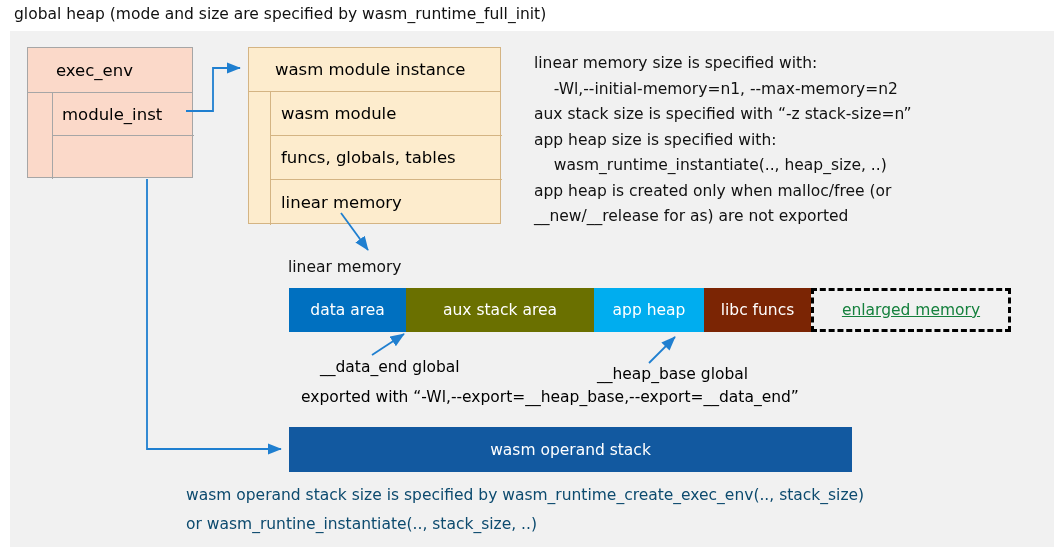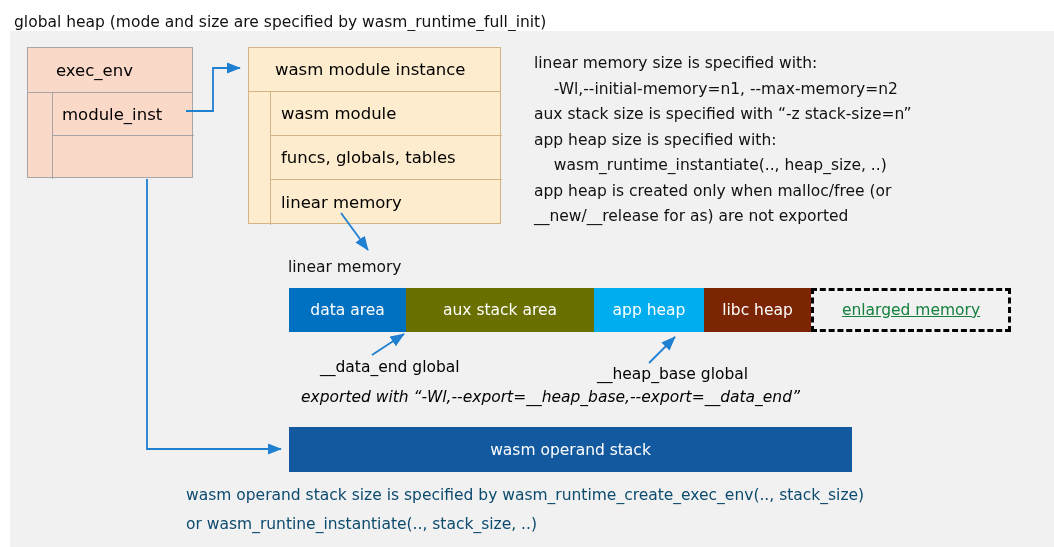--- a/index.html
+++ b/index.html
@@ -13,21 +13,21 @@
     position: relative;
     overflow: hidden;
     font-family: "DejaVu Sans", "Liberation Sans", sans-serif;
     color: #000000;
   }
 
   
   .title {
     position: absolute;
     left: 14px;
-    top: 11px;
+    top: 3px;
     font-size: 15.5px;
     line-height: 22px;
     white-space: nowrap;
     color: #111111;
   }
 
   
   .panel {
     position: absolute;
     left: 10px;
@@ -184,21 +184,20 @@
     position: absolute;
     left: 597px;
     top: 365px;
     font-size: 15.5px;
   }
   .ann-exported {
     position: absolute;
     left: 301px;
     top: 388px;
     font-size: 15.5px;
-    font-style: italic;
   }
 
   
   .opstack {
     position: absolute;
     left: 289px;
     top: 427px;
     width: 563px;
     height: 45px;
     background: #1259a0;
@@ -256,21 +255,21 @@
 app heap size is specified with:
     wasm_runtime_instantiate(.., heap_size, ..)
 app heap is created only when malloc/free (or
 __new/__release for as) are not exported</div>
 
 <div class="lm-caption">linear memory</div>
 <div class="membar">
     <div class="seg" style="width: 117px; background: rgb(0, 112, 192);">data area</div>
     <div class="seg" style="width: 188px; background: rgb(106, 112, 0);">aux stack area</div>
     <div class="seg" style="width: 110px; background: rgb(0, 173, 239);">app heap</div>
-    <div class="seg" style="width: 107px; background: rgb(123, 37, 4);">libc heap</div>
+    <div class="seg" style="width: 107px; background: rgb(123, 37, 4);">libc funcs</div>
     <div class="seg enlarged" style="width: 200px;">enlarged memory</div>
   </div>
 
 <div class="ann-data-end">__data_end global</div>
 <div class="ann-heap-base">__heap_base global</div>
 <div class="ann-exported">exported with “-Wl,--export=__heap_base,--export=__data_end”</div>
 
 <div class="opstack">wasm operand stack</div>
 
 <div class="bottom-note">wasm operand stack size is specified by wasm_runtime_create_exec_env(.., stack_size)

